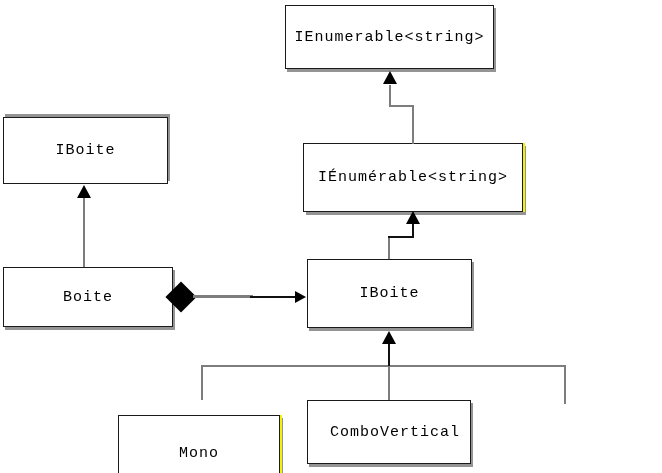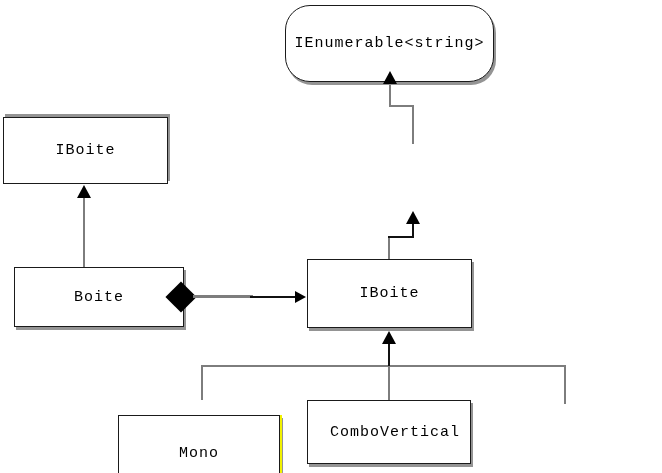--- a/index.html
+++ b/index.html
@@ -55,32 +55,35 @@
     width: 22px; height: 22px;
     background: #000000;
     transform: rotate(45deg);
   }
 </style>
 </head>
 <body>
 
 <div id="canvas">
 
-  <div class="node sh-bottom" style="left:285px; top:5px; width:209px; height:77px;border-radius:25px;">
+  <div class="node sh-bottom" style="left:285px; top:5px; width:209px; height:64px;">
     <span>IEnumerable&lt;string&gt;</span>
   </div>
 
   <div class="node sh-top" style="left:3px; top:117px; width:165px; height:67px;">
     <span>IBoite</span>
   </div>
 
-  <div class="node sh-bottom" style="left:14px; top:267px; width:170px; height:60px;">
+  <div class="node sh-bottom" style="left:3px; top:267px; width:170px; height:60px;">
     <span>Boite</span>
   </div>
 
+  <div class="node yellow-r-bottom" style="left:303px; top:143px; width:220px; height:69px;">
+    <span>IÉnumérable&lt;string&gt;</span>
+  </div>
 
   <div class="node sh-bottom" style="left:307px; top:259px; width:165px; height:69px;">
     <span>IBoite</span>
   </div>
 
   <div class="node yellow-r-bottom" style="left:118px; top:415px; width:162px; height:76px;">
     <span>Mono</span>
   </div>
 
   <div class="node sh-bottom" style="left:307px; top:400px; width:164px; height:64px;padding-left:12px;">

